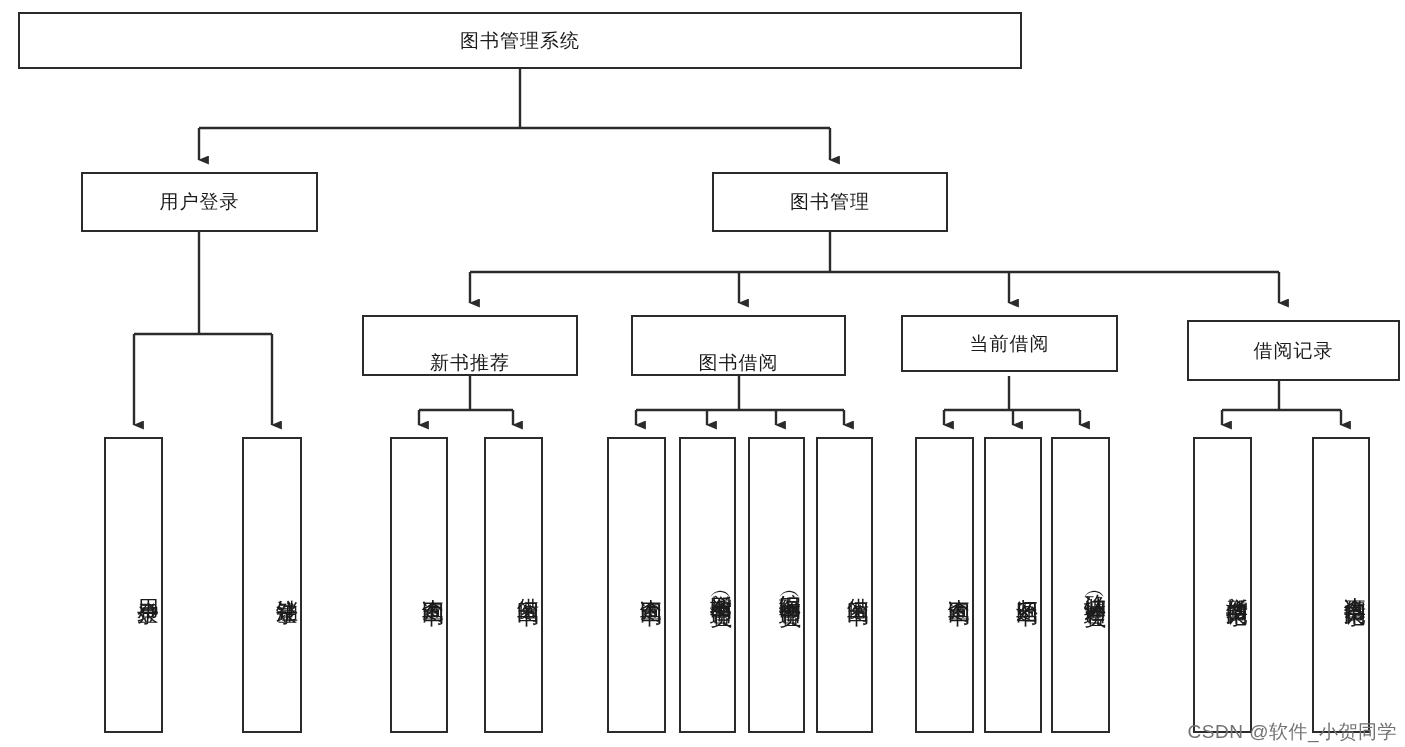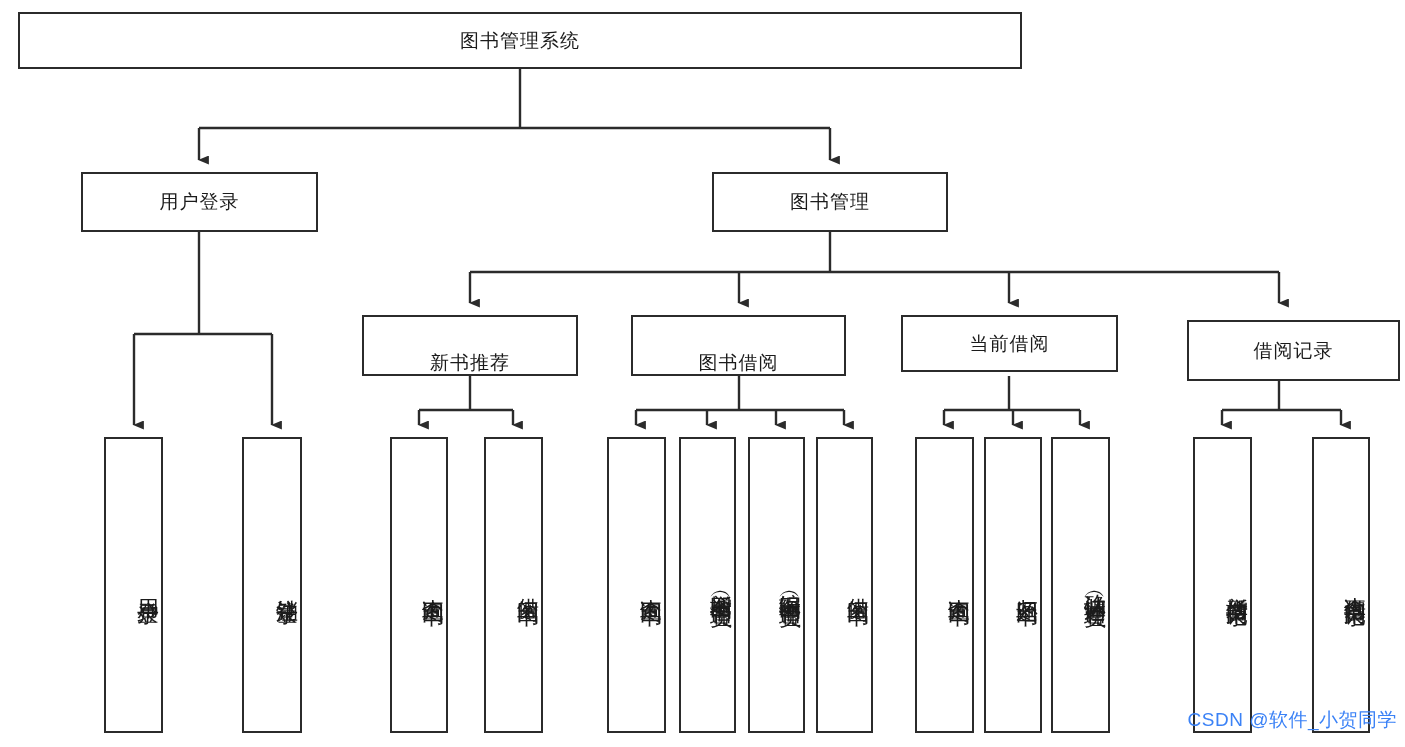--- a/index.html
+++ b/index.html
@@ -56,23 +56,23 @@
   .node.vert .vtext {
     writing-mode: vertical-rl;
     text-orientation: upright;
     display: block;
     white-space: normal;
   }
   .node-root { font-size: 24px; }
   .watermark {
     position: absolute;
     right: 8px;
-    bottom: 14px;
+    bottom: 2px;
     font-size: 19px;
-    color: #3b82f6;
+    color: #737373;
     letter-spacing: 0.5px;
     white-space: nowrap;
     user-select: none;
   }
 </style>
 </head>
 <body>
 
 <div id="stage">
 

